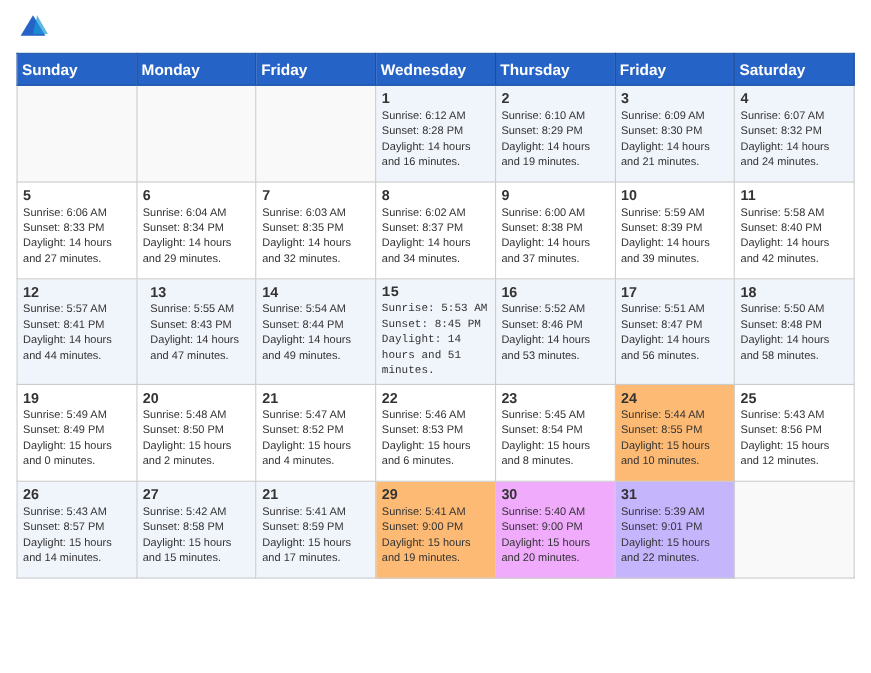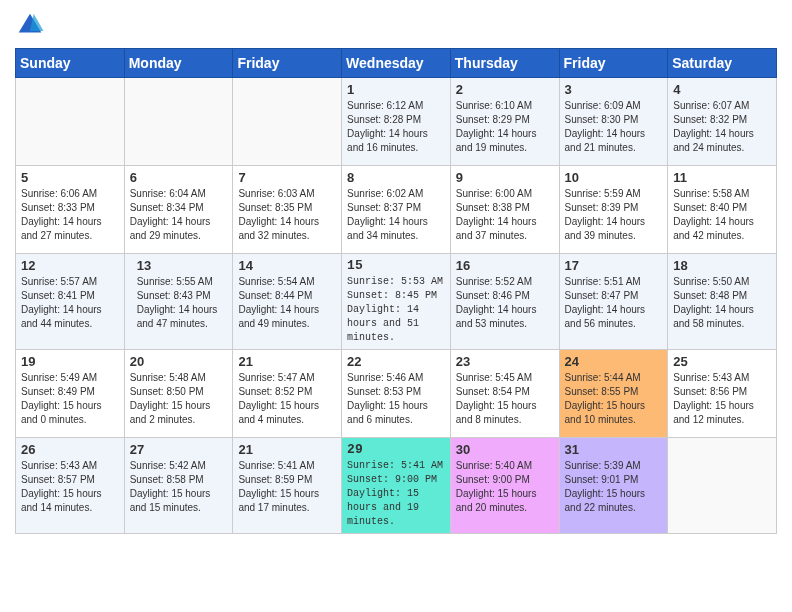--- a/index.html
+++ b/index.html
@@ -293,21 +293,21 @@
           <div class="day-info">Sunrise: 5:42 AM
 Sunset: 8:58 PM
 Daylight: 15 hours and 15 minutes.</div>
         </td>
         <td style="background: rgb(240, 244, 251);">
           <div class="day-number">21</div>
           <div class="day-info">Sunrise: 5:41 AM
 Sunset: 8:59 PM
 Daylight: 15 hours and 17 minutes.</div>
         </td>
-        <td style="background: #5eead4; font-family: Liberation Mono, monospace;">
+        <td style="background: #fdba74;">
           <div class="day-number">29</div>
           <div class="day-info">Sunrise: 5:41 AM
 Sunset: 9:00 PM
 Daylight: 15 hours and 19 minutes.</div>
         </td>
         <td style="background: #f0abfc;">
           <div class="day-number">30</div>
           <div class="day-info">Sunrise: 5:40 AM
 Sunset: 9:00 PM
 Daylight: 15 hours and 20 minutes.</div>

